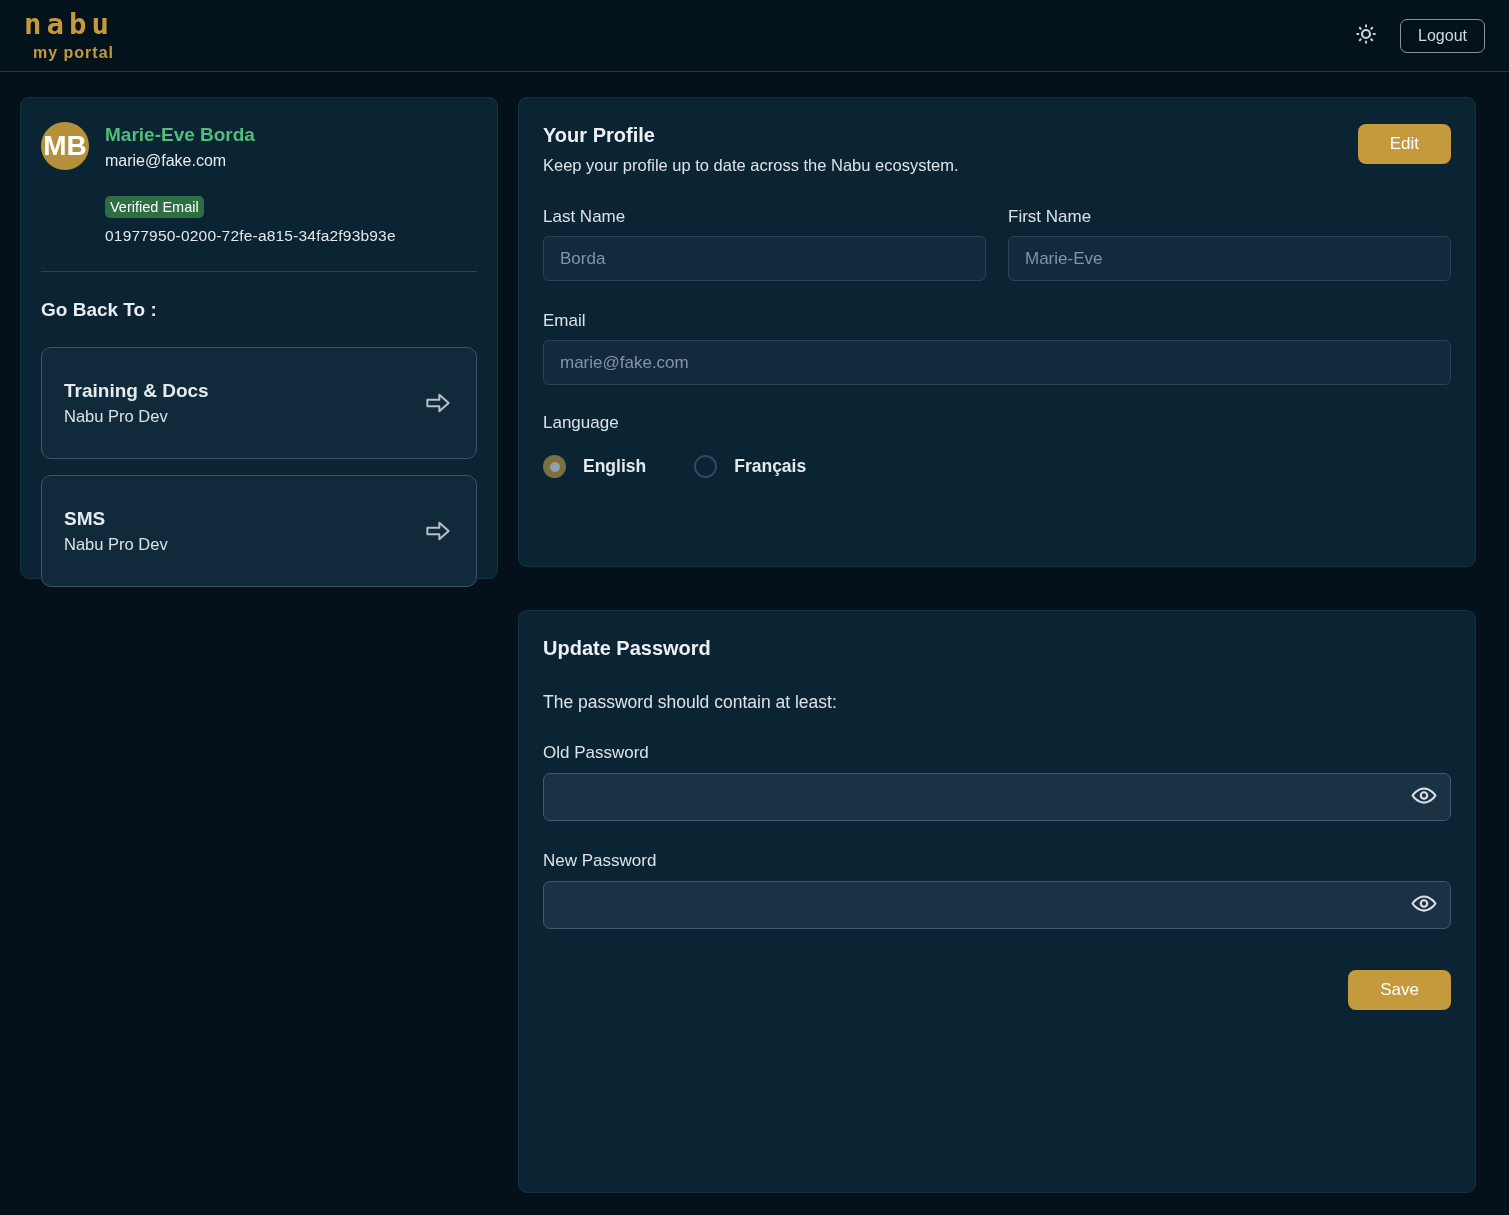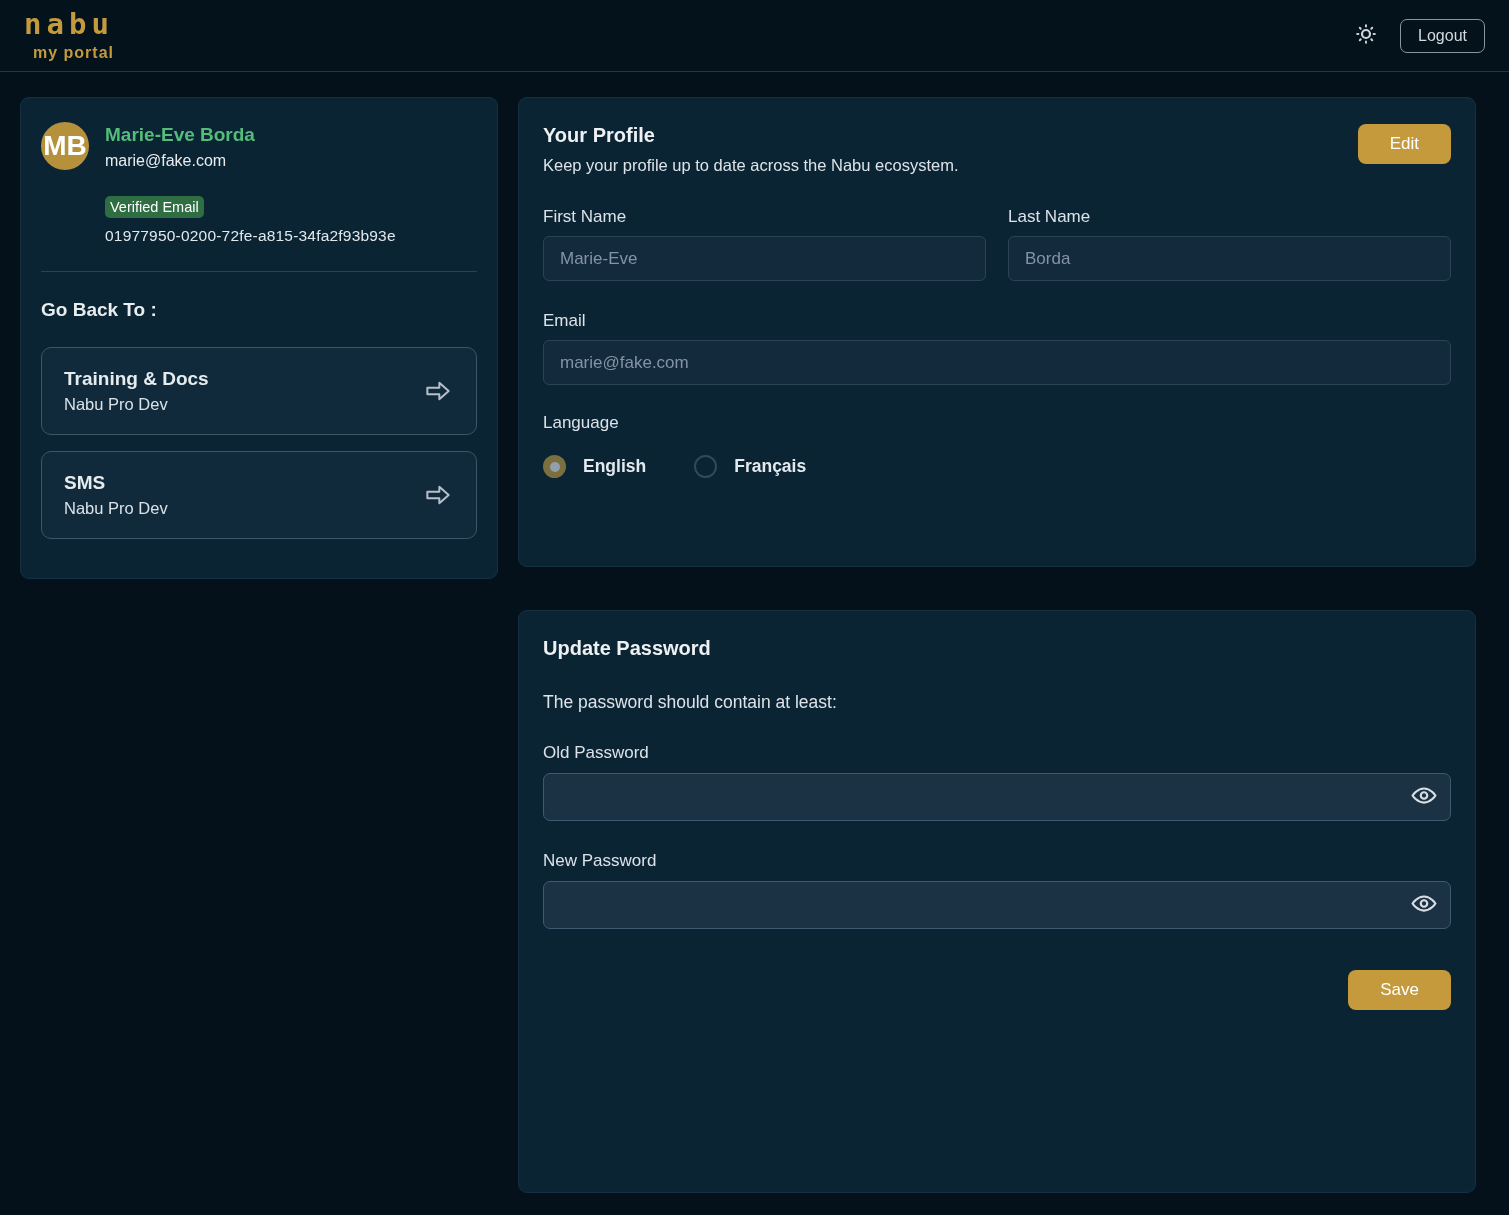--- a/index.html
+++ b/index.html
@@ -101,21 +101,21 @@
   .goback-card {
     margin-top: 26px;
     background: #102a3c;
     border: 1px solid #3c5569;
     border-radius: 10px;
     padding: 20px 22px;
     display: flex;
     align-items: center;
     justify-content: space-between;
     cursor: pointer;
-    height: 88px;
+    height: 112px;
   }
   .goback-card + .goback-card { margin-top: 16px; }
   .goback-title { font-size: 19px; font-weight: bold; color: #e6ebee; }
   .goback-sub { font-size: 16.5px; color: #dbe2e7; margin-top: 5px; }
   .goback-arrow { color: #b6bfc7; display: flex; align-items: center; }
 
   
   .yourprofile-card { padding: 26px 24px; min-height: 470px; }
   .card-head { display: flex; justify-content: space-between; align-items: flex-start; }
   .card-title { font-size: 20px; font-weight: bold; color: #eef1f3; }
@@ -280,26 +280,26 @@
       <div class="card-head">
         <div>
           <div class="card-title">Your Profile</div>
           <div class="card-subtitle">Keep your profile up to date across the Nabu ecosystem.</div>
         </div>
         <button class="gold-btn">Edit</button>
       </div>
 
       <div class="form-row">
         <div class="field">
+          <label class="field-label">Last Name</label>
+          <input class="text-input" type="text" readonly="" value="Borda" style="">
+        </div>
+        <div class="field">
           <label class="field-label">First Name</label>
           <input class="text-input" type="text" readonly="" value="Marie-Eve" style="">
-        </div>
-        <div class="field">
-          <label class="field-label">Last Name</label>
-          <input class="text-input" type="text" readonly="" value="Borda" style="">
         </div>
       </div>
 
       <div class="field email-field">
         <label class="field-label">Email</label>
         <input class="text-input" type="text" readonly="" value="marie@fake.com" style="">
       </div>
 
       <div class="language-group">
         <label class="field-label">Language</label>

